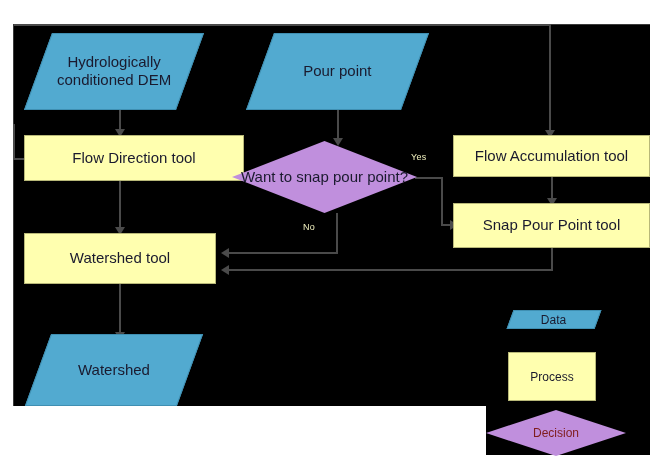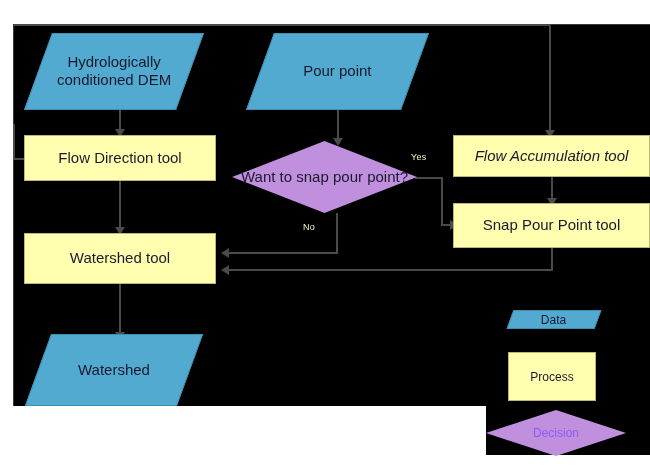--- a/index.html
+++ b/index.html
@@ -157,21 +157,21 @@
   }
   .legend-decision { position: absolute; }
   .legend-decision .dia-bg {
     position: absolute; left: 0; top: 0; width: 100%; height: 100%;
     background: #c08fdd;
     clip-path: polygon(50% 0%, 100% 50%, 50% 100%, 0% 50%);
   }
   .legend-decision .dia-label {
     position: absolute; left: 0; top: 0; width: 100%; height: 100%;
     display: flex; align-items: center; justify-content: center;
-    font-size: 12px; color: #8b5cf6;
+    font-size: 12px; color: #7f1d1d;
   }
 </style>
 </head>
 <body>
 
 <div id="canvas">
 
   <div class="panel-main"></div>
   <div class="panel-legend"></div>
 
@@ -211,23 +211,23 @@
   <div class="arrow-down" style="left:115px; top:332px;"></div>
 
   <div class="node data-shape" style="left:38px; top:33px; width:152px; height:77px;">
     <span>Hydrologically conditioned DEM</span>
   </div>
 
   <div class="node data-shape" style="left:260px; top:33px; width:155px; height:77px;">
     <span>Pour point</span>
   </div>
 
-  <div class="node process" style="left:24px; top:135px; width:192px; height:46px;">Flow Direction tool</div>
-
-  <div class="node process" style="left:453px; top:135px; width:197px; height:42px;font-style:italic;">Flow Accumulation tool</div>
+  <div class="node process" style="left:24px; top:135px; width:220px; height:46px;">Flow Direction tool</div>
+
+  <div class="node process" style="left:453px; top:135px; width:197px; height:42px;">Flow Accumulation tool</div>
 
   <div class="node process" style="left:453px; top:203px; width:197px; height:45px;">Snap Pour Point tool</div>
 
   <div class="decision" style="left:232px; top:141px; width:185px; height:72px;">
     <div class="dia-bg"></div>
     <div class="dia-label">Want to snap pour point?</div>
   </div>
 
   <div class="node process" style="left:24px; top:233px; width:192px; height:51px;">Watershed tool</div>
 

